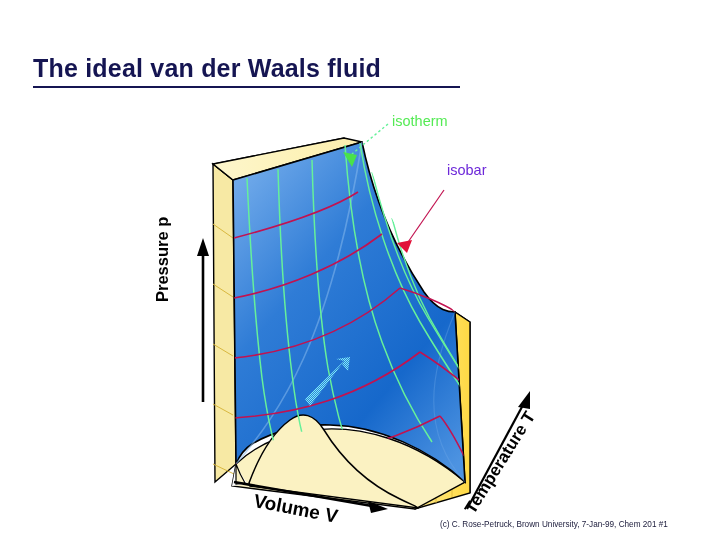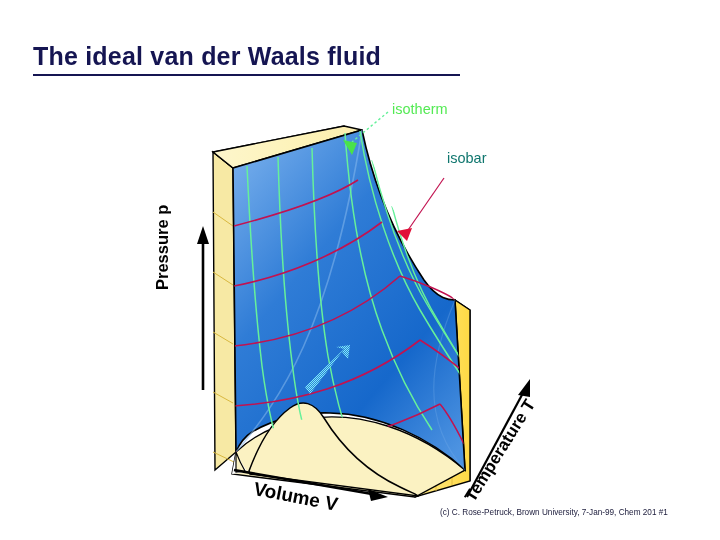--- a/index.html
+++ b/index.html
@@ -10,21 +10,21 @@
   body {
     width: 720px;
     height: 540px;
     position: relative;
     overflow: hidden;
     font-family: "Liberation Sans", sans-serif;
   }
 
   #slide {
     position: absolute;
-    left: 0; top: 0;
+    left: 0; top: 12px;
     width: 720px;
     height: 380px;
     background: #ffffff;
   }
 
   
   #title {
     position: absolute;
     left: 33px;
     top: 42px;
@@ -62,21 +62,21 @@
     font-family: "Liberation Sans", sans-serif;
   }
   #label-isotherm {
     left: 392px;
     top: 101px;
     color: #54ea54;
   }
   #label-isobar {
     left: 447px;
     top: 150px;
-    color: #0f766e;
+    color: #6d28d9;
   }
 
   
   .axis-label {
     position: absolute;
     font-weight: bold;
     color: #000000;
     white-space: nowrap;
     font-family: "Liberation Sans", sans-serif;
   }

